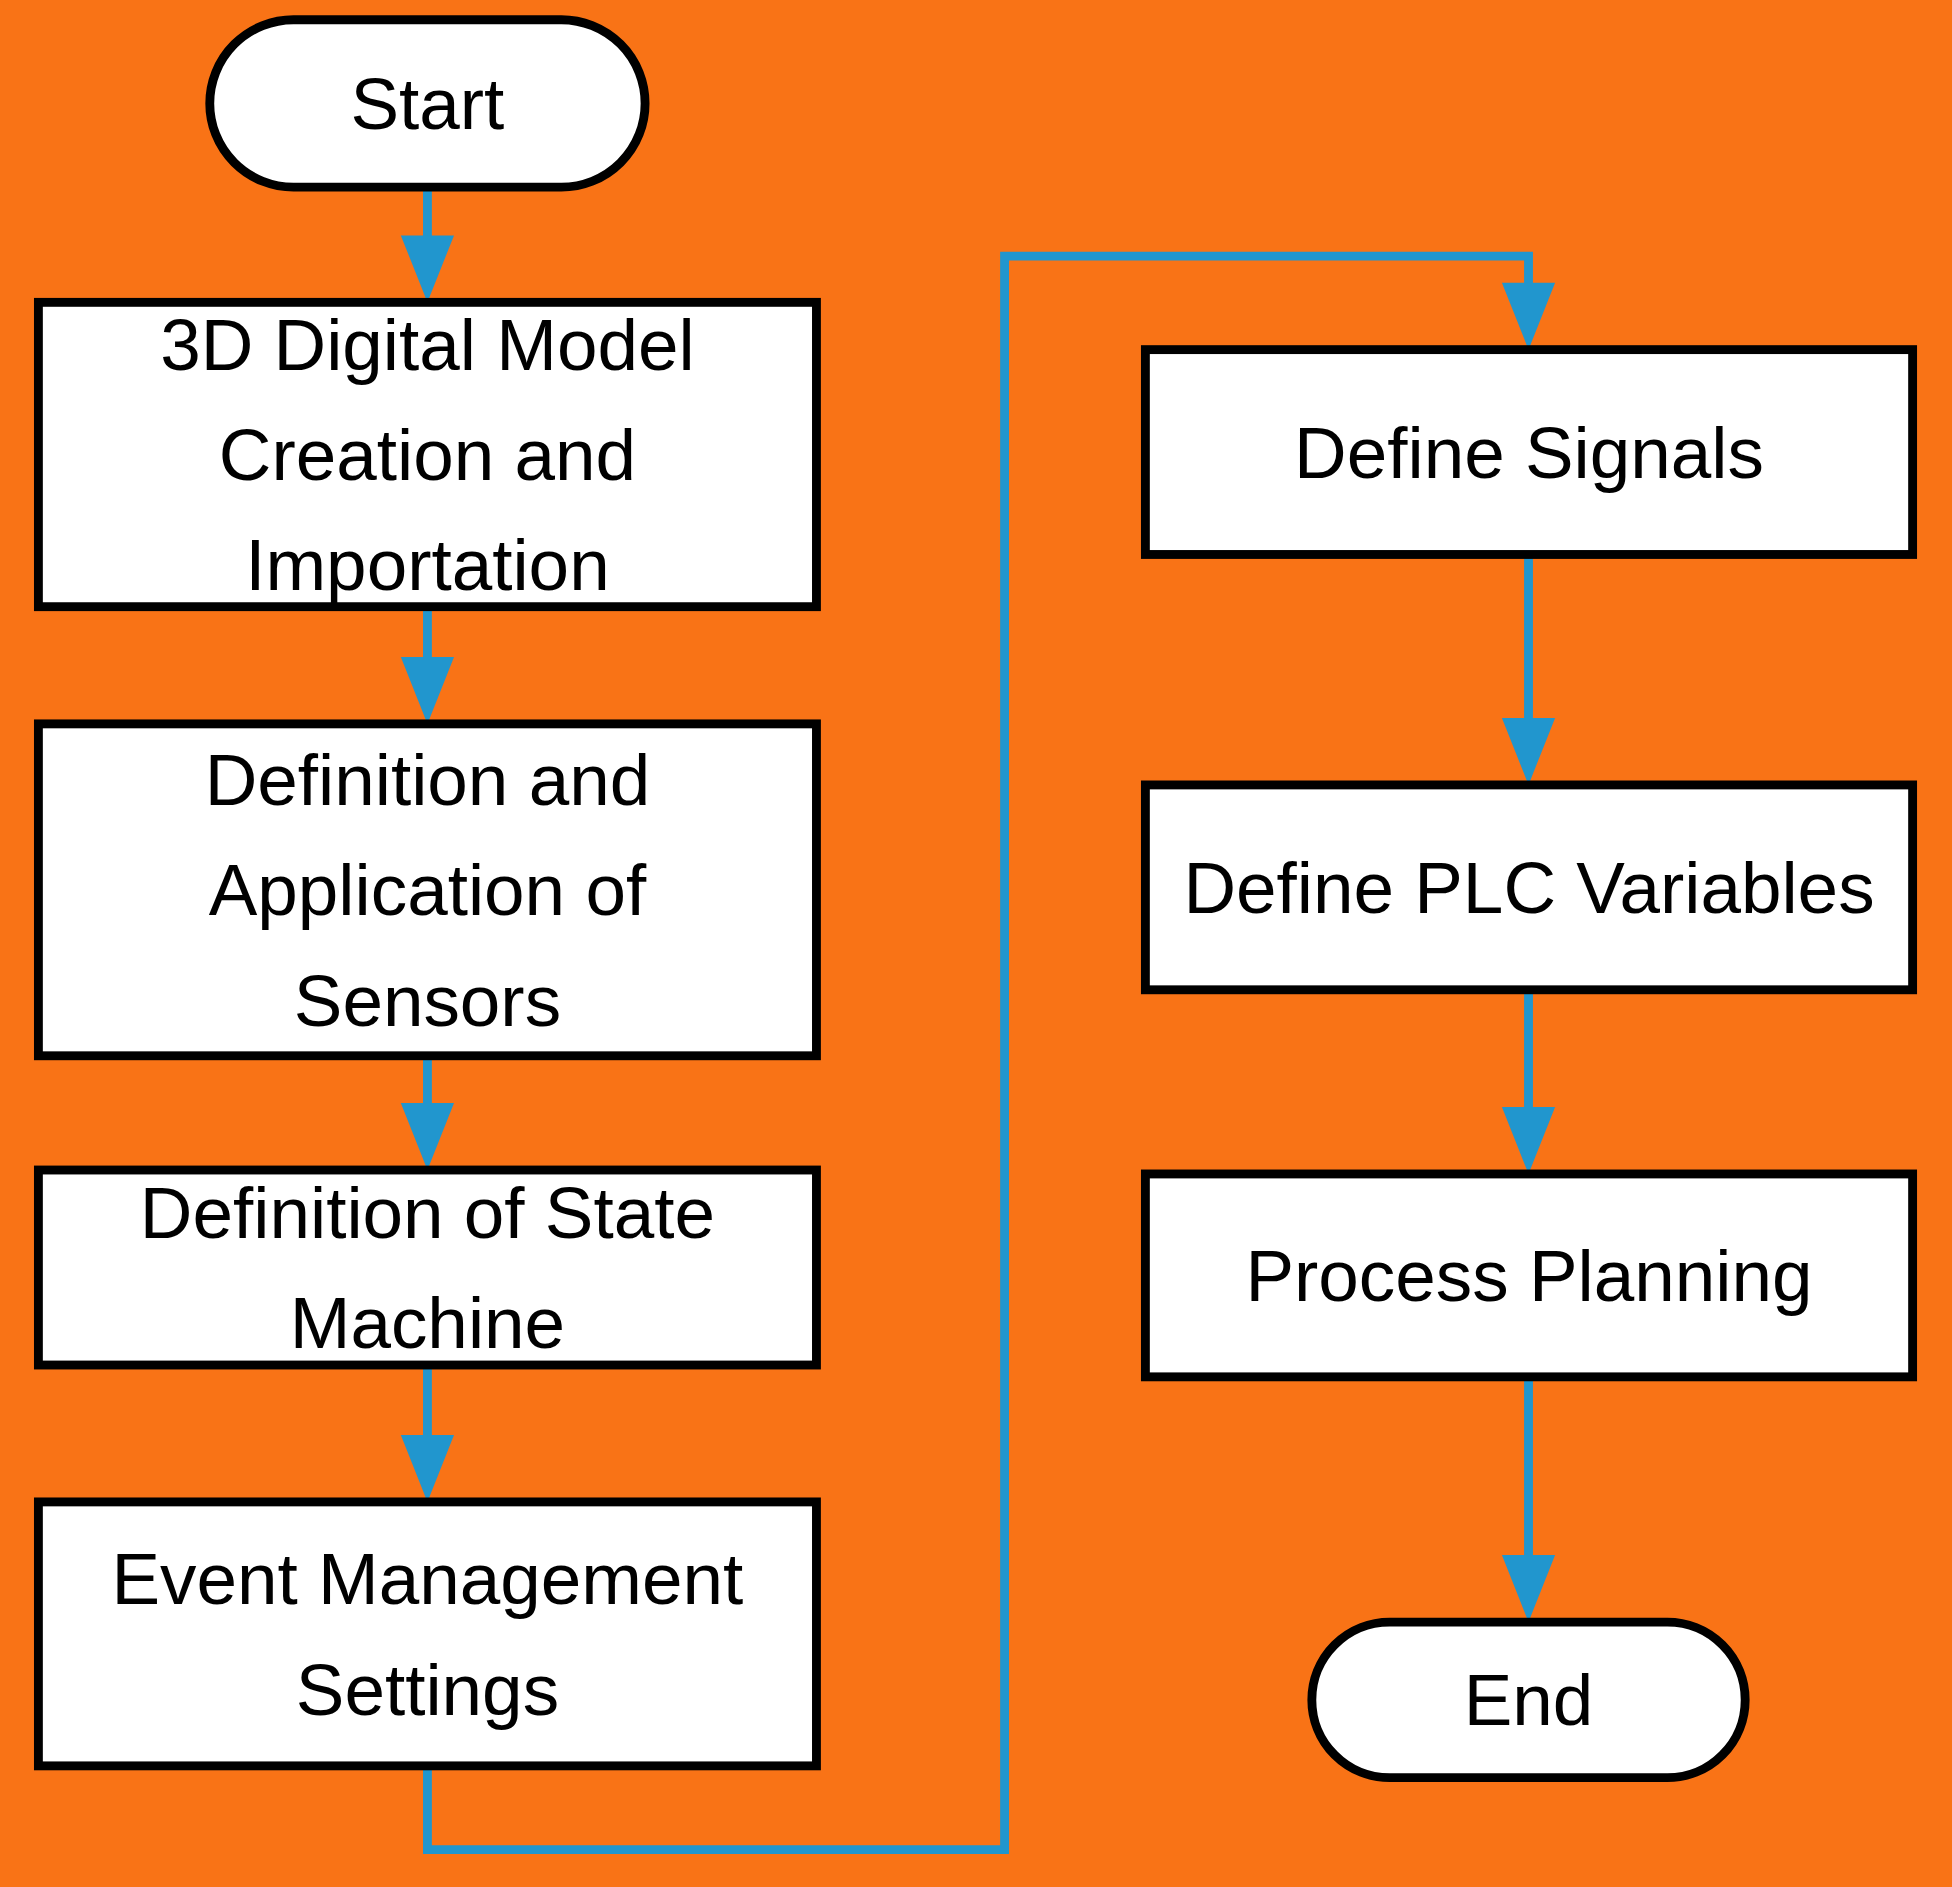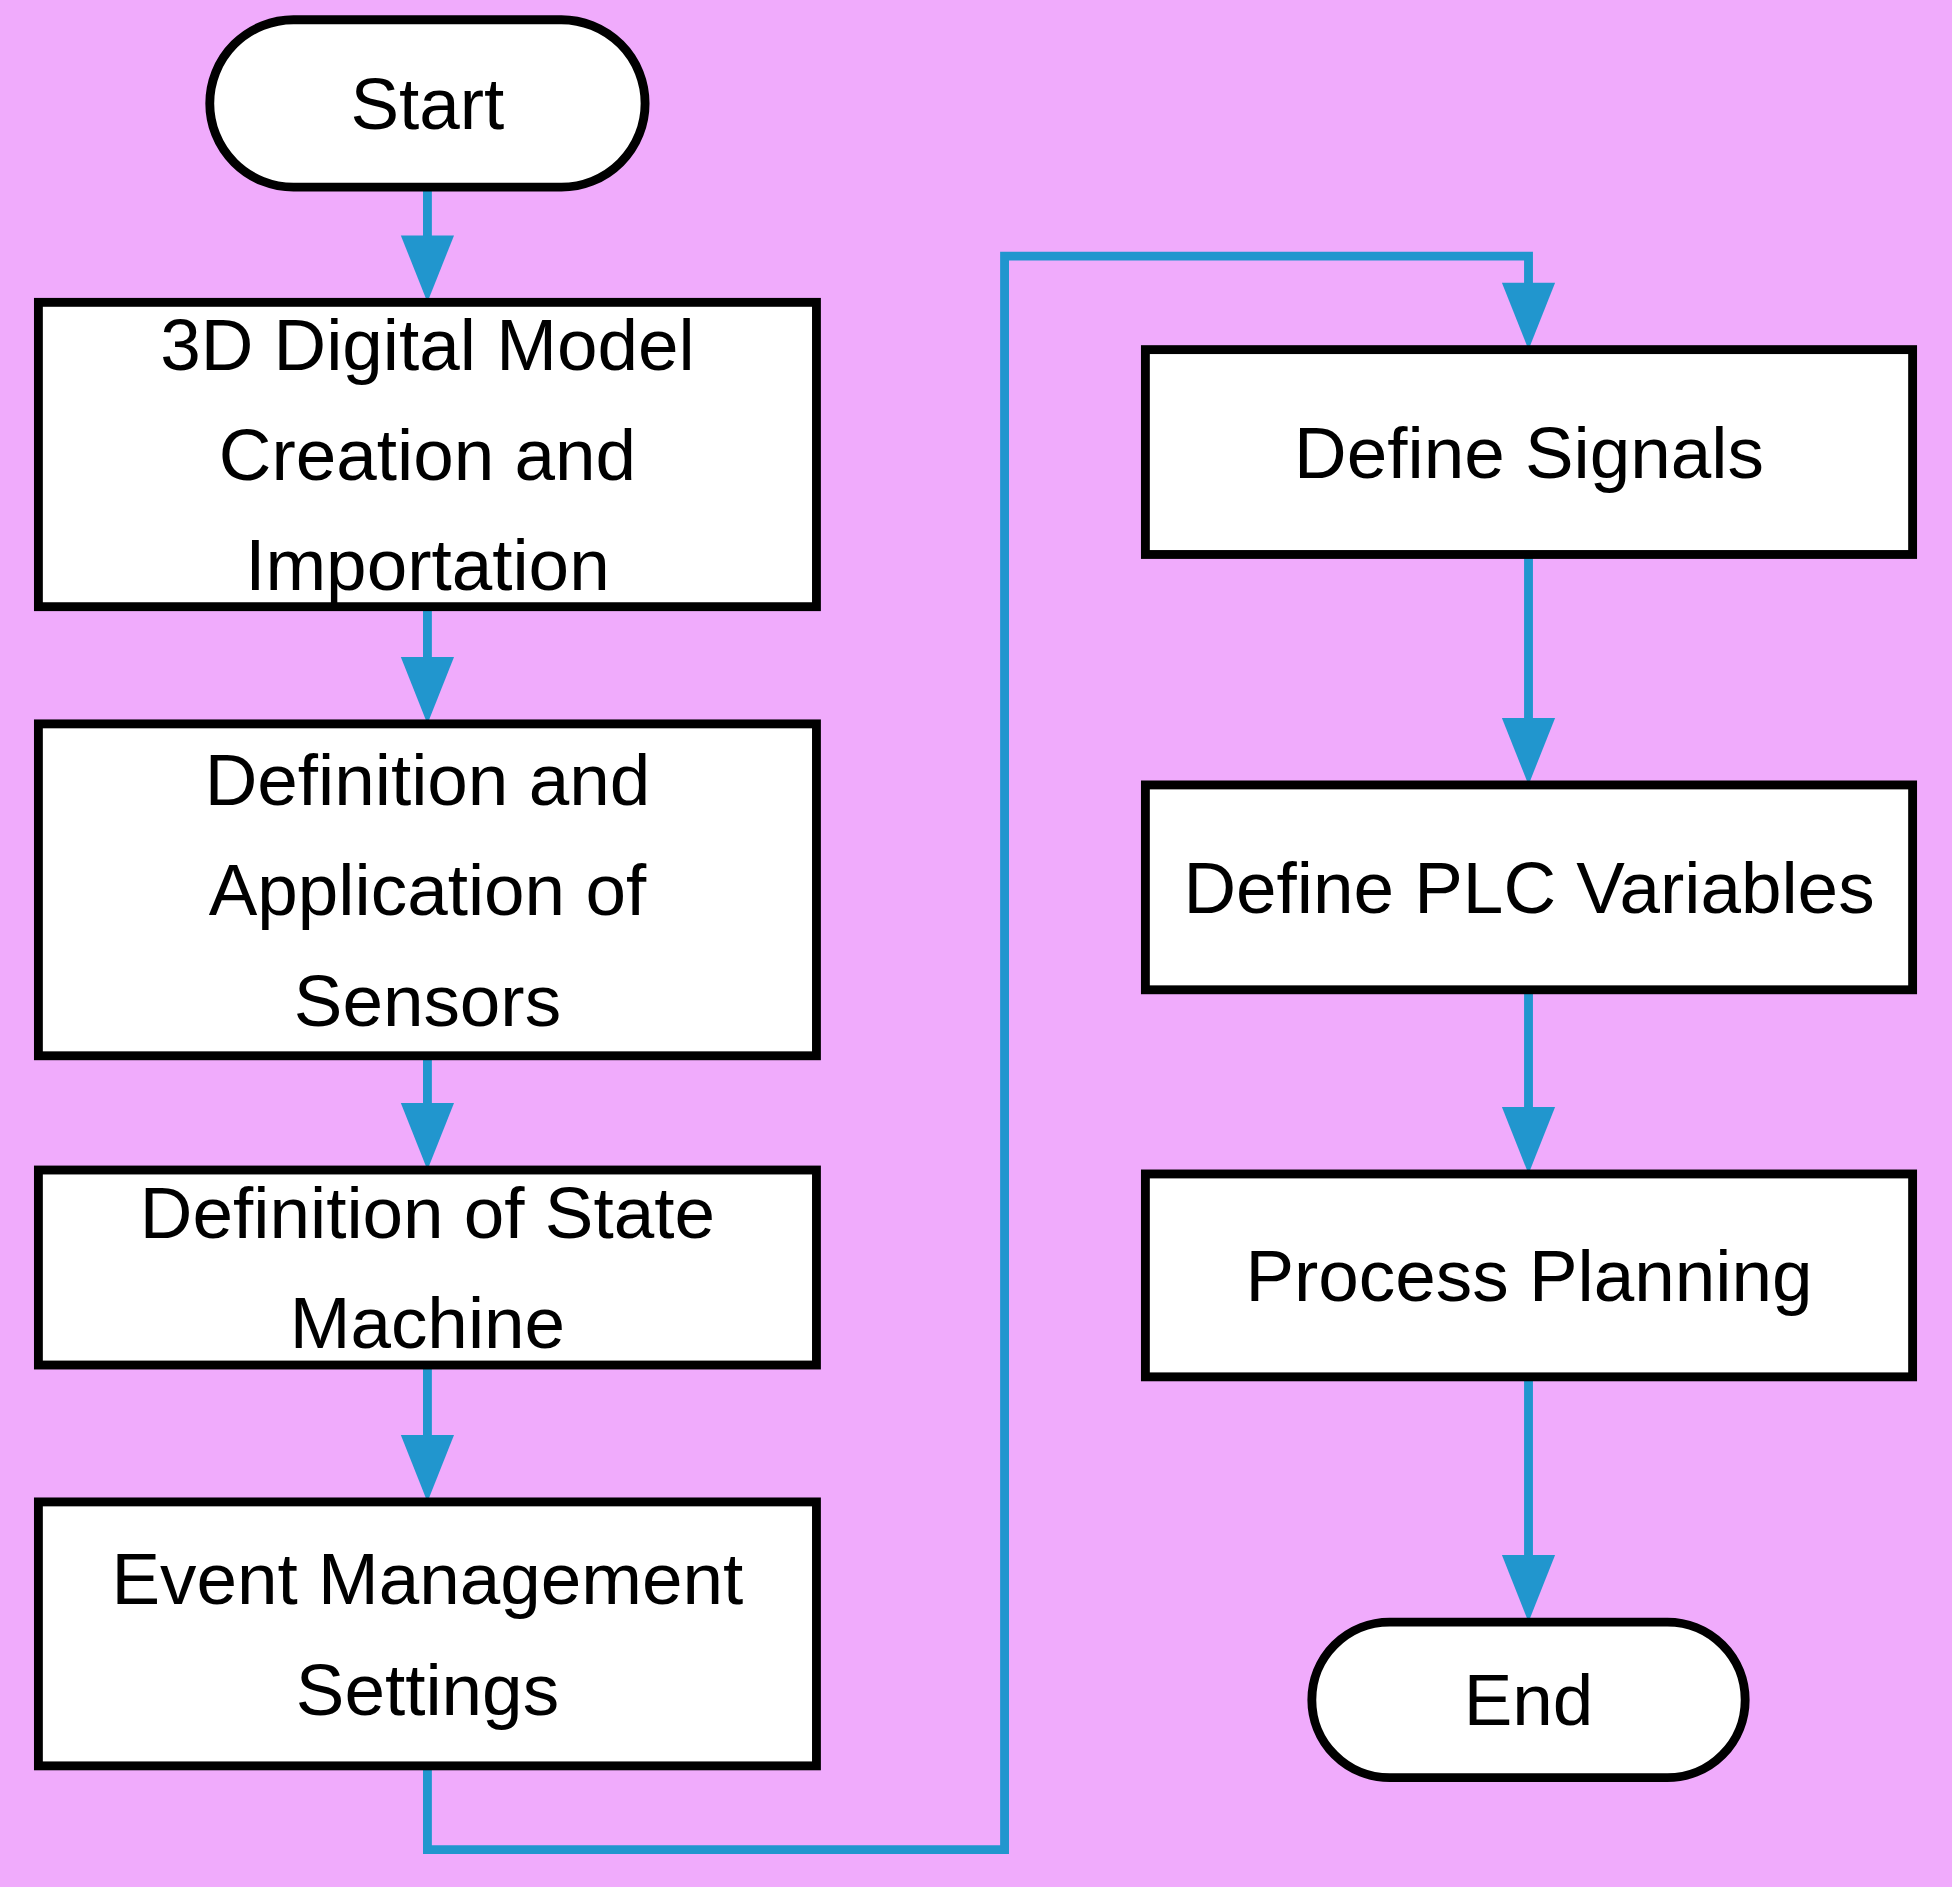--- a/index.html
+++ b/index.html
@@ -9,21 +9,21 @@
   }
   body {
     width: 1952px;
     height: 1887px;
     overflow: hidden;
   }
   #diagram-wrap {
     width: 1952px;
     height: 1887px;
     position: relative;
-    background: #f0abfc;
+    background: #f97316;
   }
   svg {
     display: block;
   }
   .node-label {
     font-family: "Liberation Sans", "DejaVu Sans", sans-serif;
   }
 </style>
 </head>
 <body>

